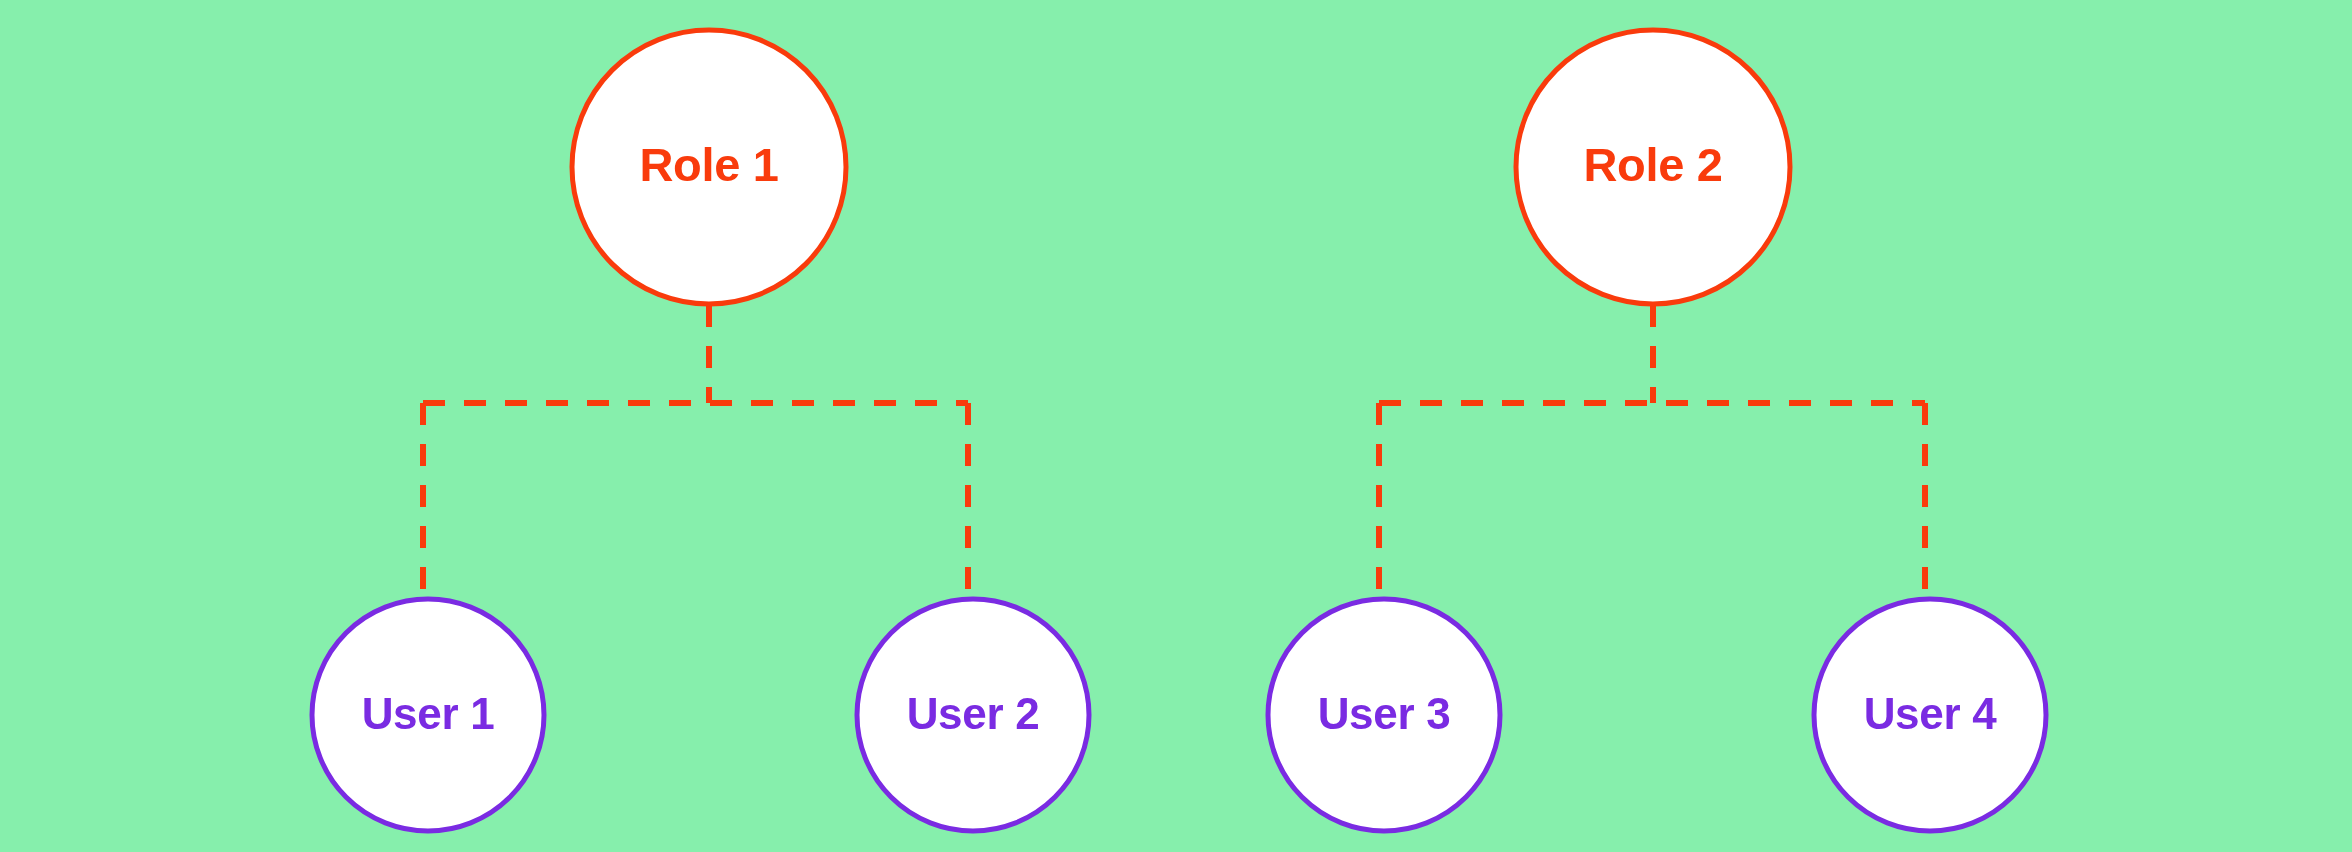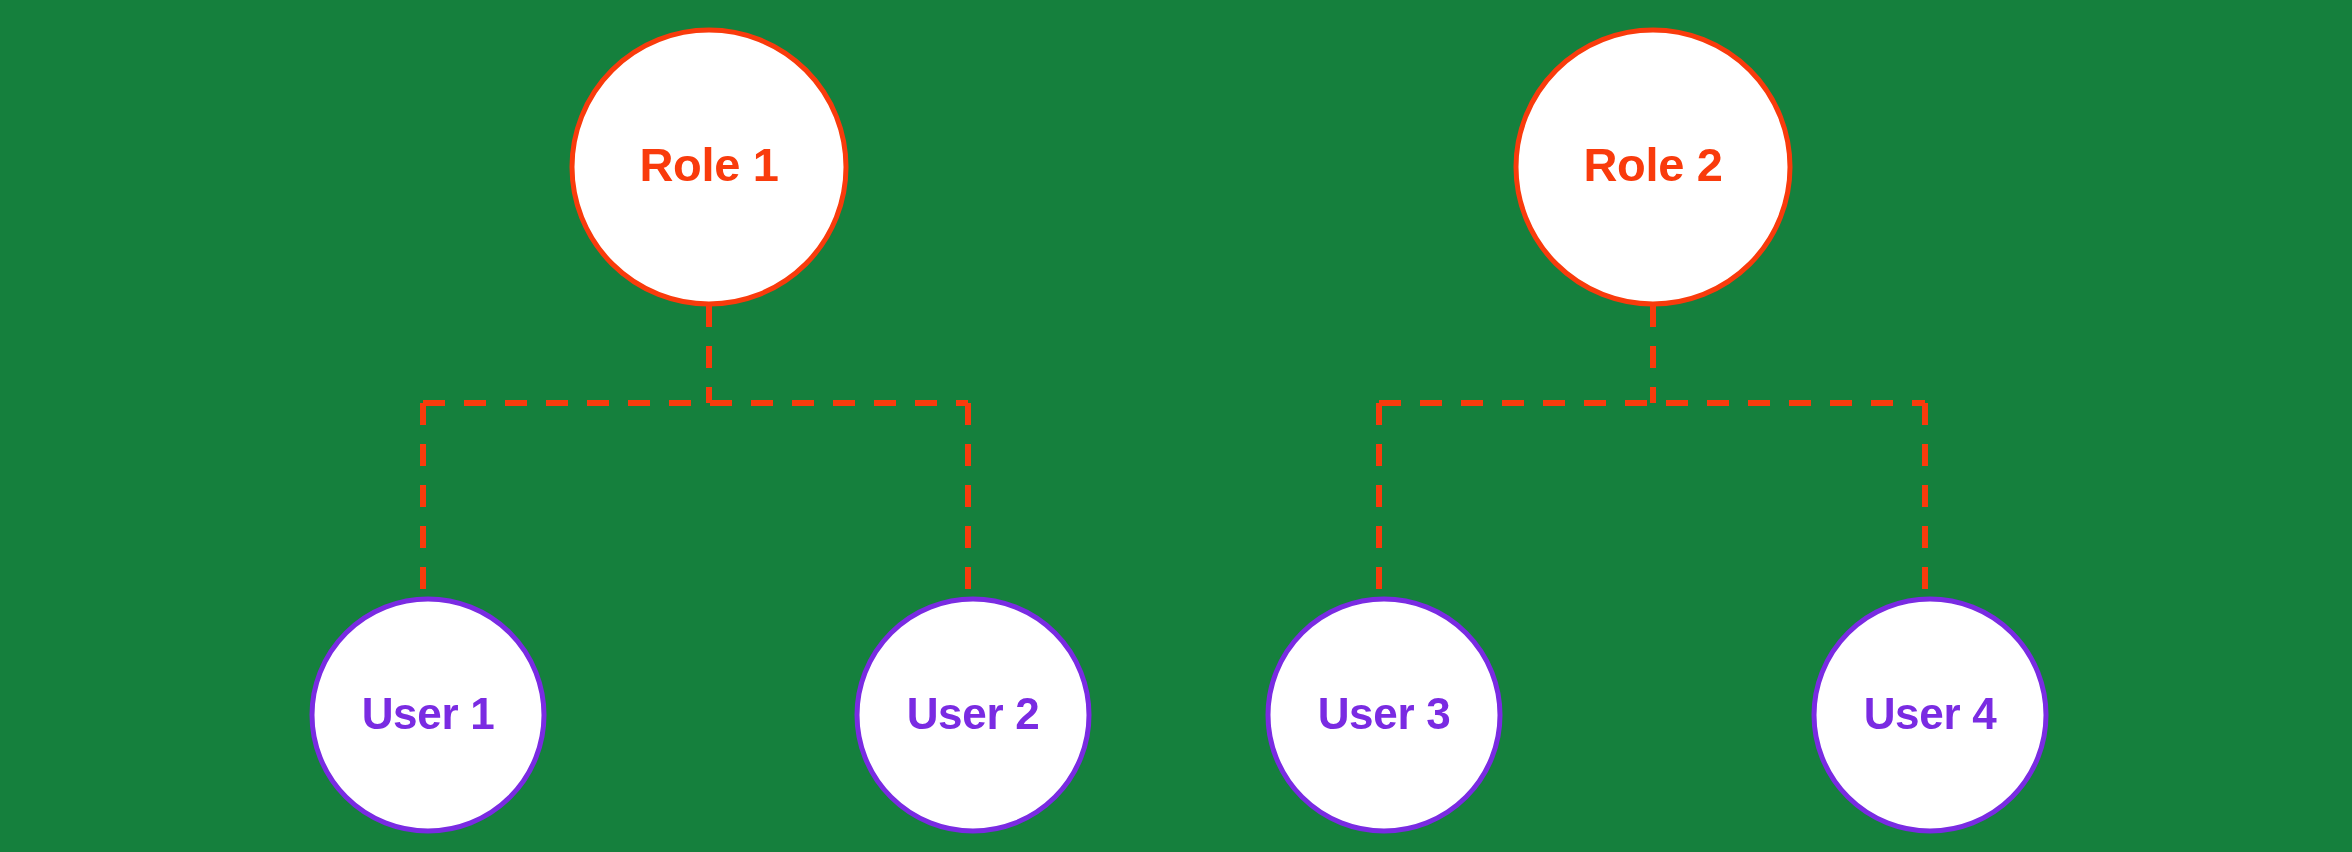--- a/index.html
+++ b/index.html
@@ -7,21 +7,21 @@
     padding: 0;
     background: #ffffff;
   }
   body {
     font-family: "Liberation Sans", sans-serif;
   }
   #stage {
     position: relative;
     width: 2352px;
     height: 852px;
-    background: #15803d;
+    background: #86efac;
     overflow: hidden;
   }
   #diagram-svg {
     position: absolute;
     left: 0;
     top: 0;
     width: 2352px;
     height: 852px;
     display: block;
   }

